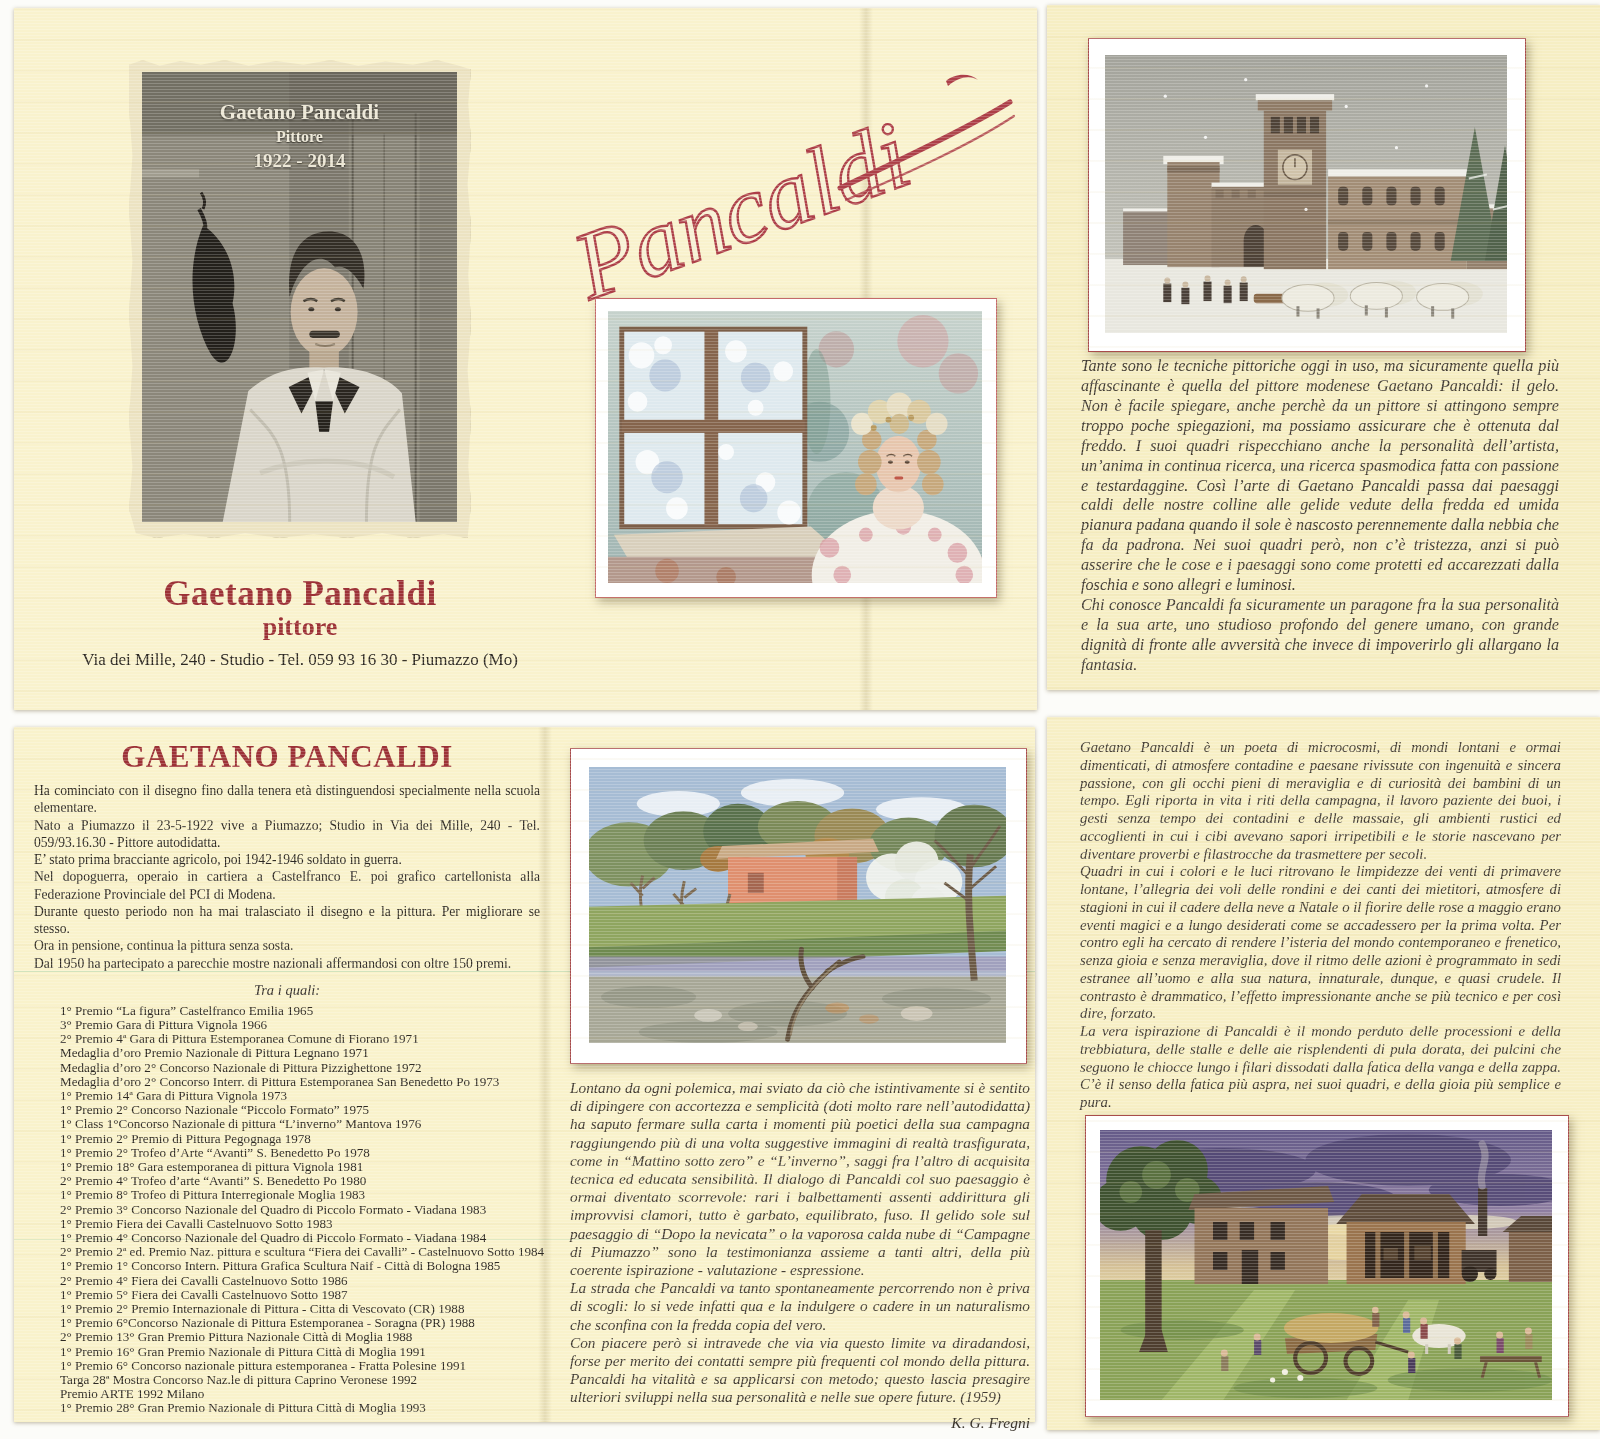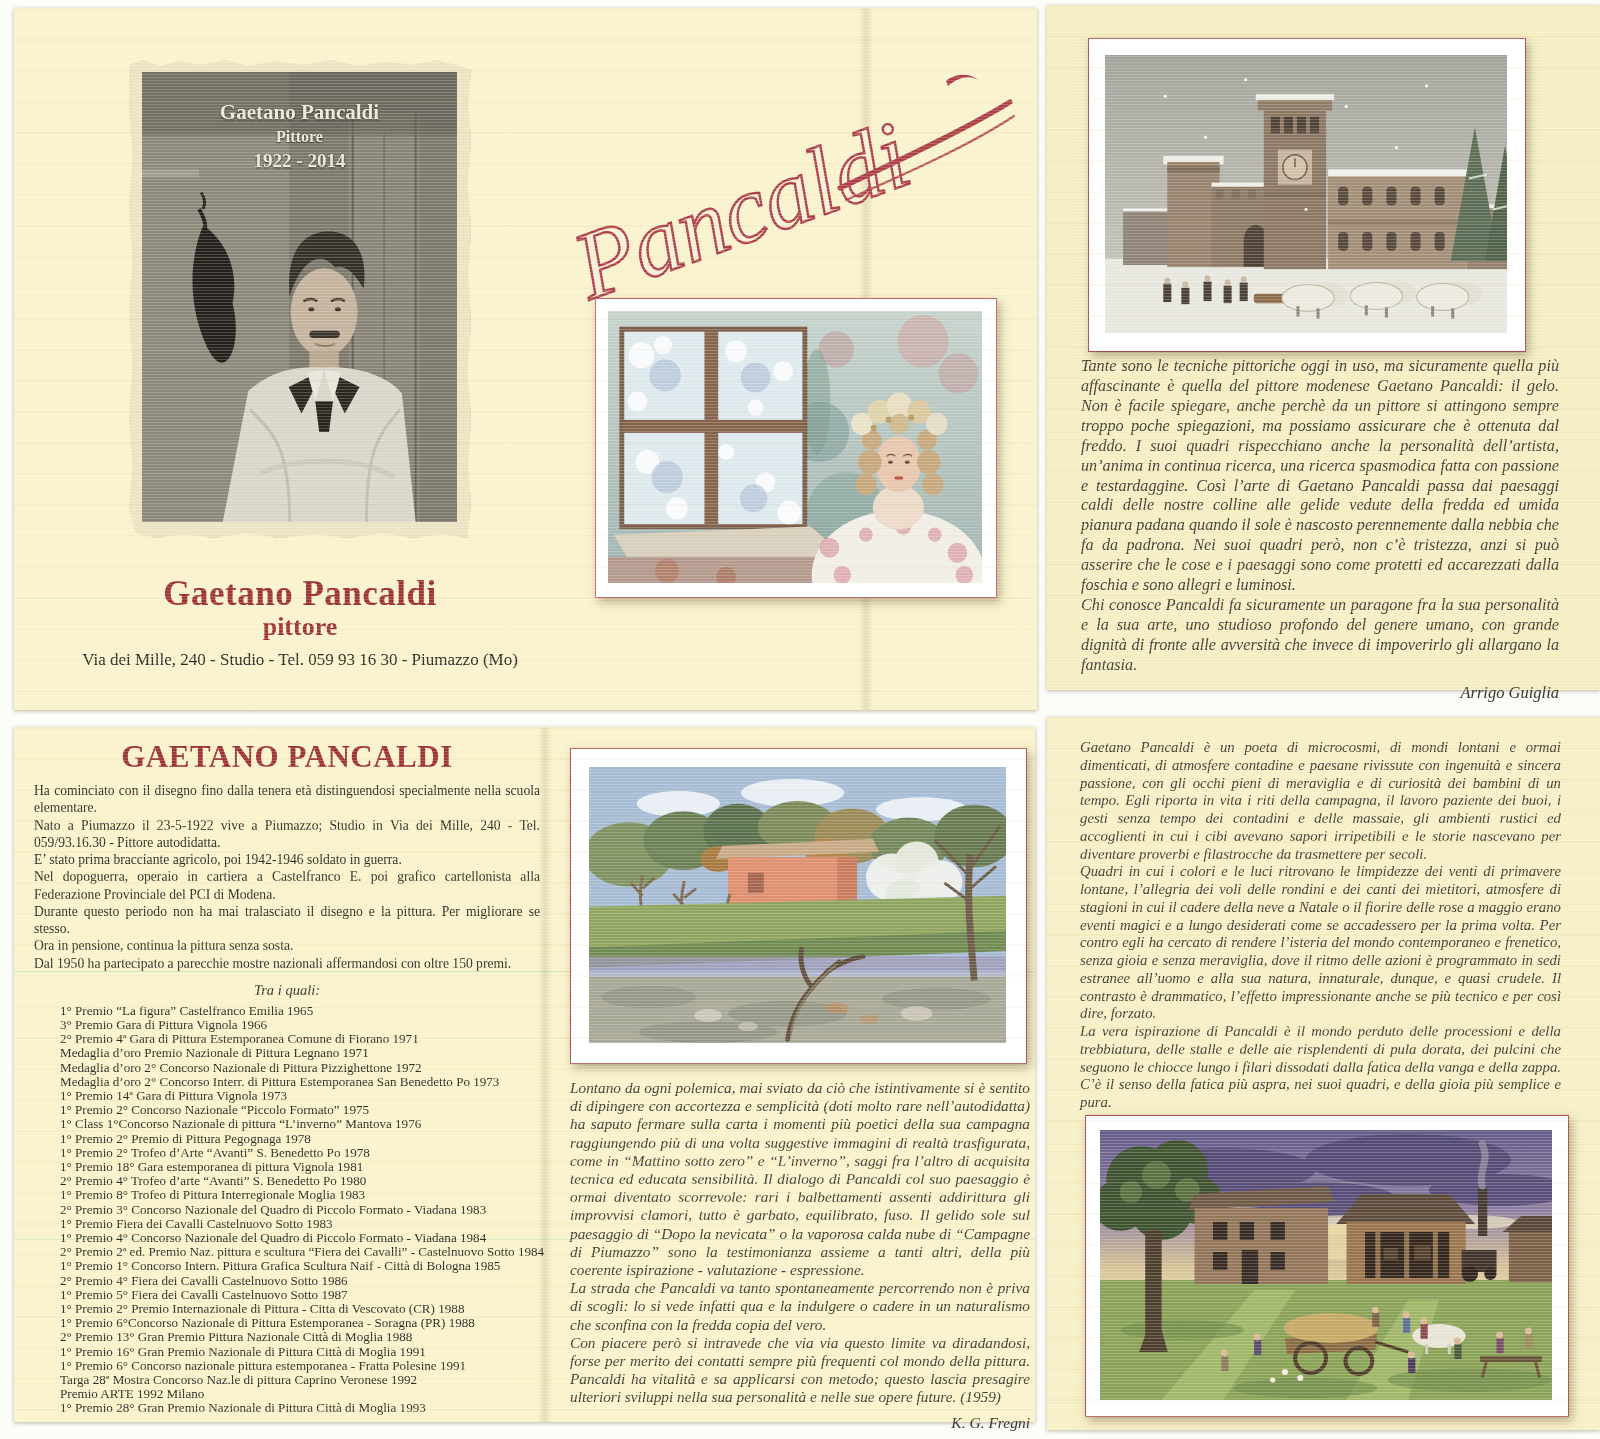--- a/index.html
+++ b/index.html
@@ -314,21 +314,20 @@
           <circle cx="200" cy="150" r="1.6"></circle>
       </g>
     </svg>
   </div>
 
   <div class="quote" id="tr-text">
     <div>
         <p>Tante sono le tecniche pittoriche oggi in uso, ma sicuramente quella più affascinante è quella del pittore modenese Gaetano Pancaldi: il gelo. Non è facile spiegare, anche perchè da un pittore si attingono sempre troppo poche spiegazioni, ma possiamo assicurare che è ottenuta dal freddo. I suoi quadri rispecchiano anche la personalità dell’artista, un’anima in continua ricerca, una ricerca spasmodica fatta con passione e testardaggine. Così l’arte di Gaetano Pancaldi passa dai paesaggi caldi delle nostre colline alle gelide vedute della fredda ed umida pianura padana quando il sole è nascosto perennemente dalla nebbia che fa da padrona. Nei suoi quadri però, non c’è tristezza, anzi si può asserire che le cose e i paesaggi sono come protetti ed accarezzati dalla foschia e sono allegri e luminosi.</p>
         <p>Chi conosce Pancaldi fa sicuramente un paragone fra la sua personalità e la sua arte, uno studioso profondo del genere umano, con grande dignità di fronte alle avversità che invece di impoverirlo gli allargano la fantasia.</p>
       </div>
-    <div class="byline">Arrigo Guiglia</div>
   </div>
 </div>
 
 <div class="sheet" id="sheet-bl">
   <div class="fold" style="left:524px;"></div>
   <div class="scanline" style="top:244px;"></div>
   <div class="scanline" style="top:512px;opacity:.6;"></div>
 
   <div class="bl-left">
     <div class="bl-heading">GAETANO PANCALDI</div>

